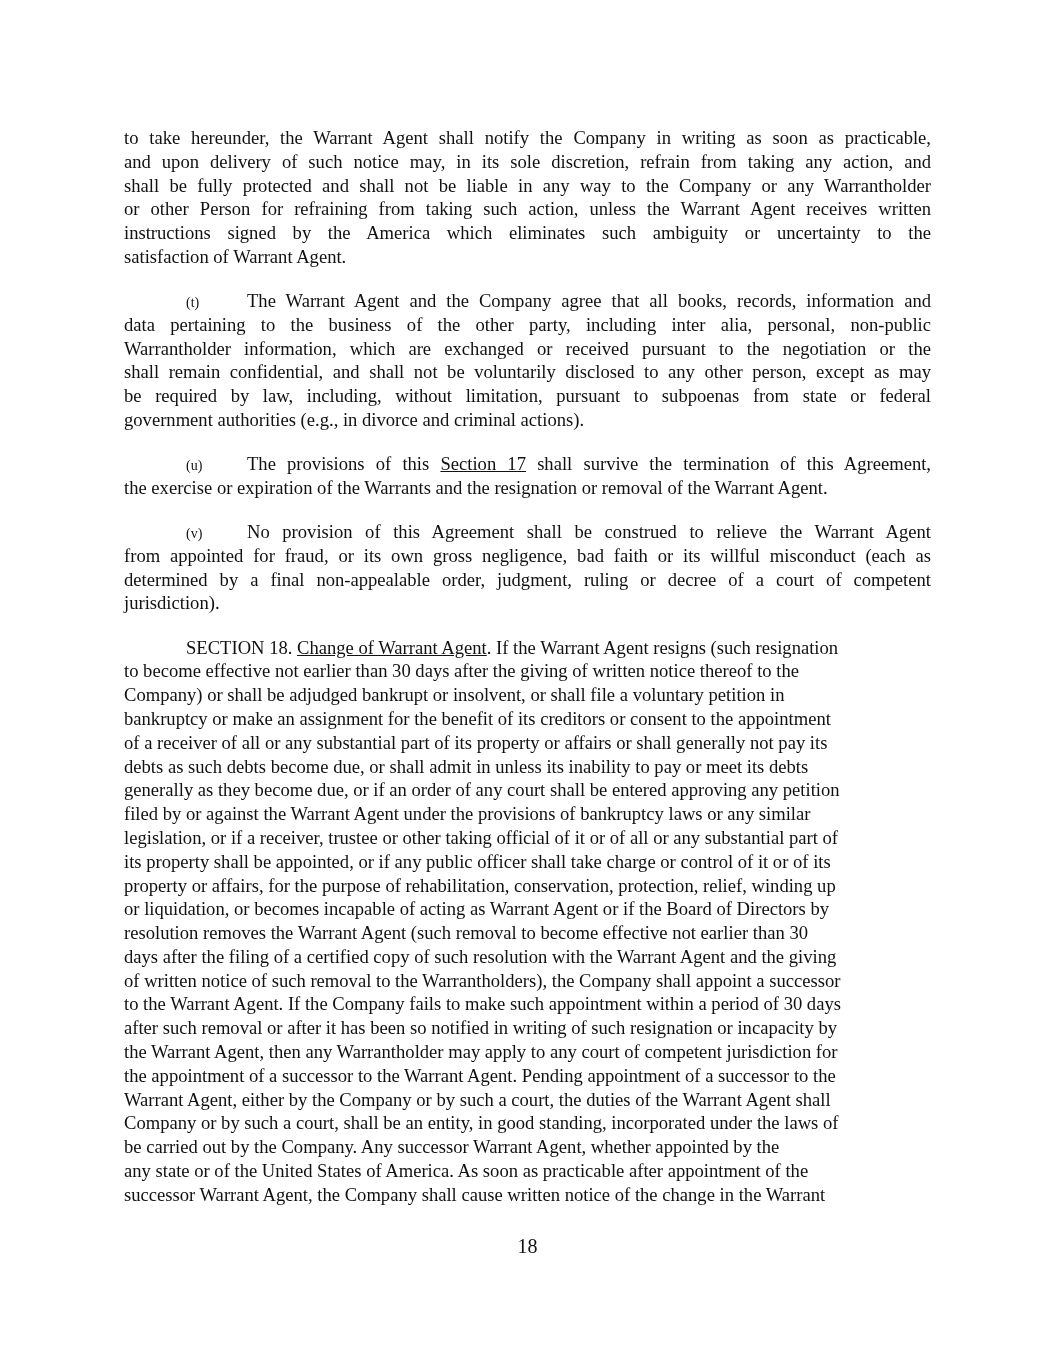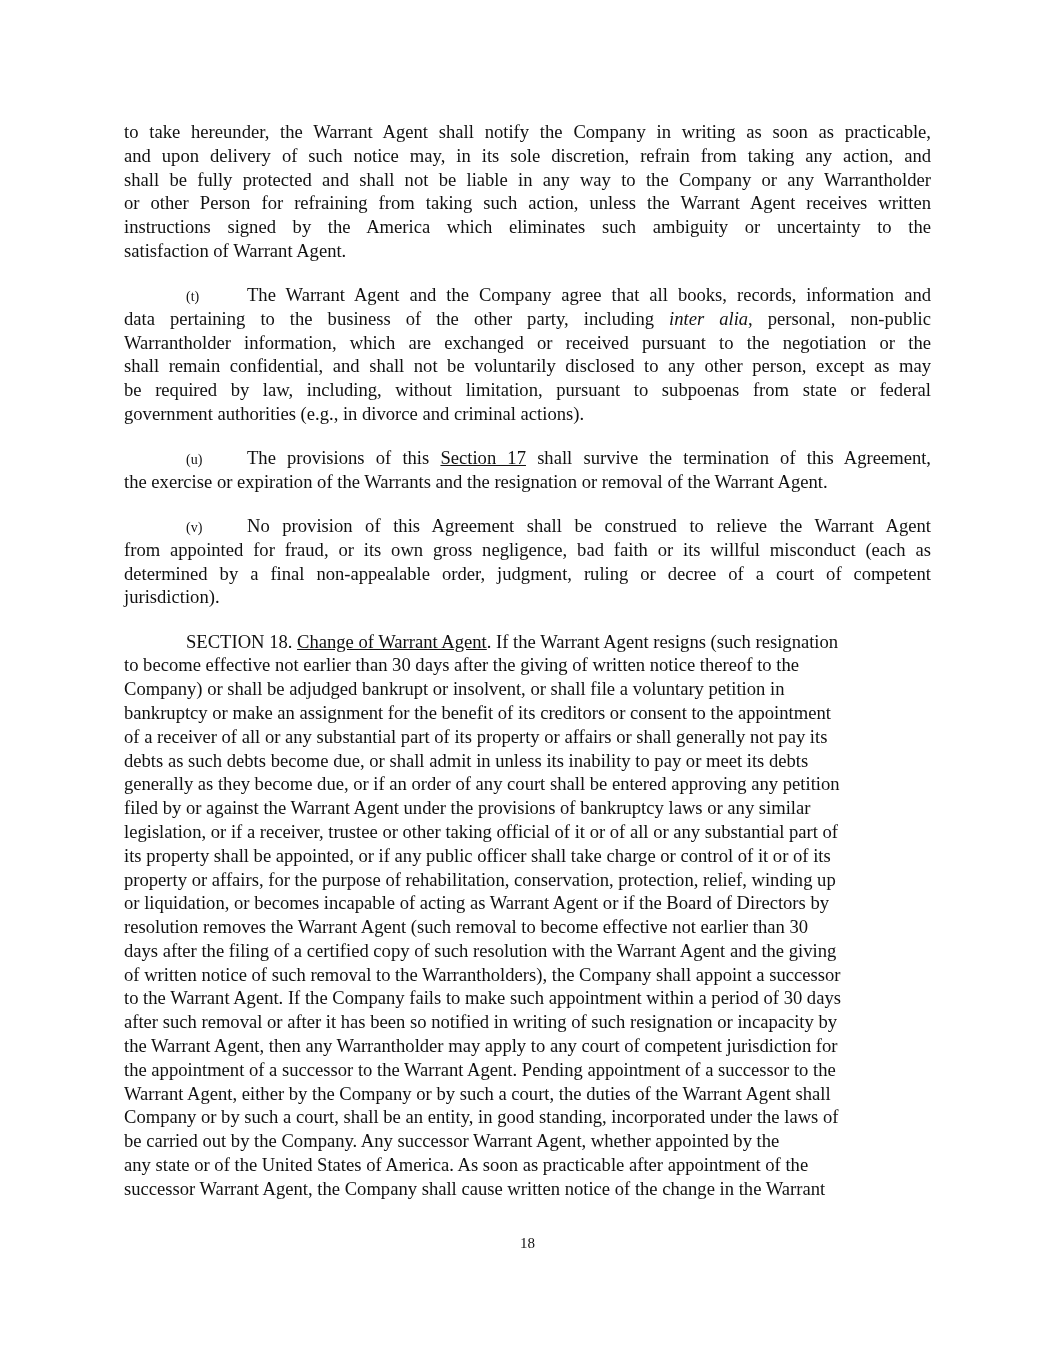--- a/index.html
+++ b/index.html
@@ -1,31 +1,31 @@
 <!DOCTYPE html>
 <html><head>
 <meta charset="utf-8">
 <style>
   html, body { margin: 0; padding: 0; background: #ffffff; }
   body { width: 1055px; height: 1365px; position: relative; overflow: hidden; }
   .page {
-    position: absolute; left: 124px; top: 120px; width: 807px;
+    position: absolute; left: 124px; top: 126px; width: 807px;
     font-family: "Liberation Serif", serif; font-size: 18.6px; line-height: 23.8px;
     color: #111111;
   }
   .line { display: block; white-space: nowrap; height: 23.8px; }
   .just { text-align: justify; text-align-last: justify; white-space: normal; }
   .gap { height: 20.3px; }
   .label { font-size: 14px; display: inline-block; width: 61px; }
   .indent { display: inline-block; width: 62px; }
   .u { text-decoration: underline; margin-top: 10px; }
-  .i { font-style: italic; }
+  .i { }
   .pagenum {
     position: absolute; left: 0; width: 1055px; top: 1235px; text-align: center;
-    font-family: "Liberation Serif", serif; font-size: 15px; color: #111111;
+    font-family: "Liberation Serif", serif; font-size: 20px; color: #111111;
   }
 </style>
 </head>
 <body>
 
 <div class="page">
 
   <div>
     <span class="line just">to take hereunder, the Warrant Agent shall notify the Company in writing as soon as practicable,</span>
     <span class="line just">and upon delivery of such notice may, in its sole discretion, refrain from taking any action, and</span>

